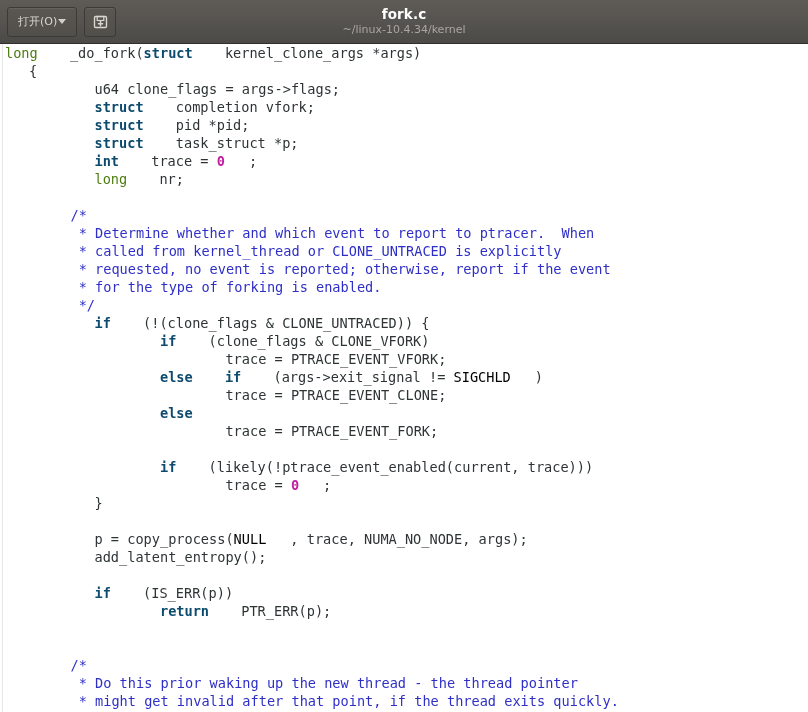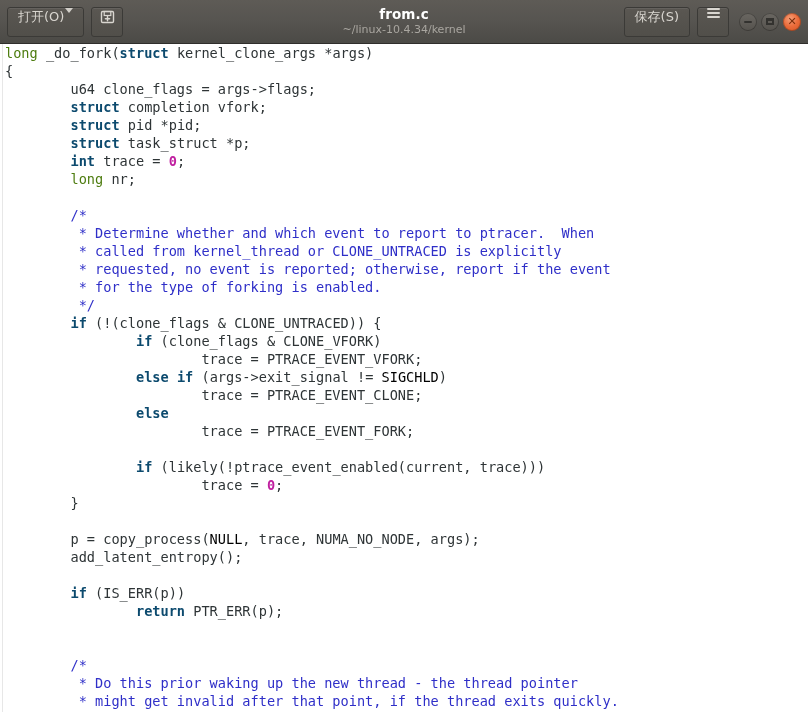--- a/index.html
+++ b/index.html
@@ -45,28 +45,29 @@
     align-items: center;
     gap: 7px;
     flex: 0 0 auto;
     margin-left: auto;
   }
 
   .tb-btn {
     height: 30px;
     box-sizing: border-box;
     display: flex;
+    align-items: center;
     justify-content: center;
     gap: 0;
     padding: 0 10px;
     border: 1px solid #3b3a37;
     border-radius: 3px;
     background: linear-gradient(to bottom, #5a5752 0%, #514f4a 100%);
     color: #d9d6d0;
-    font-size: 13px;
+    font-size: 11px;
     font-family: "DejaVu Sans", sans-serif;
     cursor: pointer;
     box-shadow: inset 0 1px 0 rgba(255,255,255,0.07);
   }
 
   .tb-btn.icon-only {
     width: 32px;
     padding: 0;
   }
 
@@ -182,21 +183,21 @@
   }
 
   .code .ln { display: block; height: 18px; }
 
   
   .k-type   { color: #4d7c0f; font-weight: normal; }   
   .k-kw     { color: #0c4a6e; font-weight: bold; }   
   .k-num    { color: #c020a0; font-weight: bold; }   
   .k-const  { color: #000000; }                      
   .k-cmt    { color: #2f2fc8; }                      
-  .k-plain  { color: #2e3436; }
+  .k-plain  { color: #2e3436; padding-left: 24px; }
 </style>
 </head>
 <body>
 
 <div id="app">
 
   <div class="titlebar">
 
     <div class="tb-left">
 
@@ -211,51 +212,24 @@
             <rect x="2.5" y="3.5" width="12" height="11" rx="1.2" fill="none" stroke="#d9d6d0" stroke-width="1.4"></rect>
             <rect x="5.2" y="3.5" width="6.6" height="4" fill="none" stroke="#d9d6d0" stroke-width="1.2"></rect>
             <path d="M8.5 8.6 v4.2 M6.4 10.7 h4.2" stroke="#d9d6d0" stroke-width="1.5" stroke-linecap="round"></path>
           </svg>
         </span>
       </div>
 
     </div>
 
     <div class="title-center">
-      <div class="title-main">from.c</div>
+      <div class="title-main">fork.c</div>
       <div class="title-sub">~/linux-10.4.34/kernel</div>
     </div>
 
-    <div class="tb-right">
-
-      <div class="tb-btn">
-        <span>保存(S)</span>
-      </div>
-
-      <div class="tb-btn icon-only">
-        <span class="hamburger">
-          <i></i>
-            <i></i>
-            <i></i>
-        </span>
-      </div>
-
-      <div class="wbtns">
-        <div class="wbtn">
-          <span class="bar"></span>
-        </div>
-        <div class="wbtn">
-          <span class="sq"></span>
-        </div>
-        <div class="wbtn close">
-          <span class="gl">✕</span>
-        </div>
-      </div>
-
-    </div>
   </div>
 
   <div class="editor-wrap">
     <div class="left-rule"></div>
     <pre class="code" id="code-view"><span class="ln"><span class="k-type">long</span><span class="k-plain"> _do_fork(</span><span class="k-kw">struct</span><span class="k-plain"> kernel_clone_args *args)</span></span><span class="ln"><span class="k-plain">{</span></span><span class="ln"><span class="k-plain">        u64 clone_flags = args-&gt;flags;</span></span><span class="ln"><span class="k-plain">        </span><span class="k-kw">struct</span><span class="k-plain"> completion vfork;</span></span><span class="ln"><span class="k-plain">        </span><span class="k-kw">struct</span><span class="k-plain"> pid *pid;</span></span><span class="ln"><span class="k-plain">        </span><span class="k-kw">struct</span><span class="k-plain"> task_struct *p;</span></span><span class="ln"><span class="k-plain">        </span><span class="k-kw">int</span><span class="k-plain"> trace = </span><span class="k-num">0</span><span class="k-plain">;</span></span><span class="ln"><span class="k-plain">        </span><span class="k-type">long</span><span class="k-plain"> nr;</span></span><span class="ln">&nbsp;</span><span class="ln"><span class="k-cmt">        /*</span></span><span class="ln"><span class="k-cmt">         * Determine whether and which event to report to ptracer.  When</span></span><span class="ln"><span class="k-cmt">         * called from kernel_thread or CLONE_UNTRACED is explicitly</span></span><span class="ln"><span class="k-cmt">         * requested, no event is reported; otherwise, report if the event</span></span><span class="ln"><span class="k-cmt">         * for the type of forking is enabled.</span></span><span class="ln"><span class="k-cmt">         */</span></span><span class="ln"><span class="k-plain">        </span><span class="k-kw">if</span><span class="k-plain"> (!(clone_flags &amp; CLONE_UNTRACED)) {</span></span><span class="ln"><span class="k-plain">                </span><span class="k-kw">if</span><span class="k-plain"> (clone_flags &amp; CLONE_VFORK)</span></span><span class="ln"><span class="k-plain">                        trace = PTRACE_EVENT_VFORK;</span></span><span class="ln"><span class="k-plain">                </span><span class="k-kw">else</span><span class="k-plain"> </span><span class="k-kw">if</span><span class="k-plain"> (args-&gt;exit_signal != </span><span class="k-const">SIGCHLD</span><span class="k-plain">)</span></span><span class="ln"><span class="k-plain">                        trace = PTRACE_EVENT_CLONE;</span></span><span class="ln"><span class="k-plain">                </span><span class="k-kw">else</span></span><span class="ln"><span class="k-plain">                        trace = PTRACE_EVENT_FORK;</span></span><span class="ln">&nbsp;</span><span class="ln"><span class="k-plain">                </span><span class="k-kw">if</span><span class="k-plain"> (likely(!ptrace_event_enabled(current, trace)))</span></span><span class="ln"><span class="k-plain">                        trace = </span><span class="k-num">0</span><span class="k-plain">;</span></span><span class="ln"><span class="k-plain">        }</span></span><span class="ln">&nbsp;</span><span class="ln"><span class="k-plain">        p = copy_process(</span><span class="k-const">NULL</span><span class="k-plain">, trace, NUMA_NO_NODE, args);</span></span><span class="ln"><span class="k-plain">        add_latent_entropy();</span></span><span class="ln">&nbsp;</span><span class="ln"><span class="k-plain">        </span><span class="k-kw">if</span><span class="k-plain"> (IS_ERR(p))</span></span><span class="ln"><span class="k-plain">                </span><span class="k-kw">return</span><span class="k-plain"> PTR_ERR(p);</span></span><span class="ln">&nbsp;</span><span class="ln">&nbsp;</span><span class="ln"><span class="k-cmt">        /*</span></span><span class="ln"><span class="k-cmt">         * Do this prior waking up the new thread - the thread pointer</span></span><span class="ln"><span class="k-cmt">         * might get invalid after that point, if the thread exits quickly.</span></span><span class="ln"><span class="k-cmt">         */</span></span></pre>
   </div>
 
 </div>
 
 </body></html>

